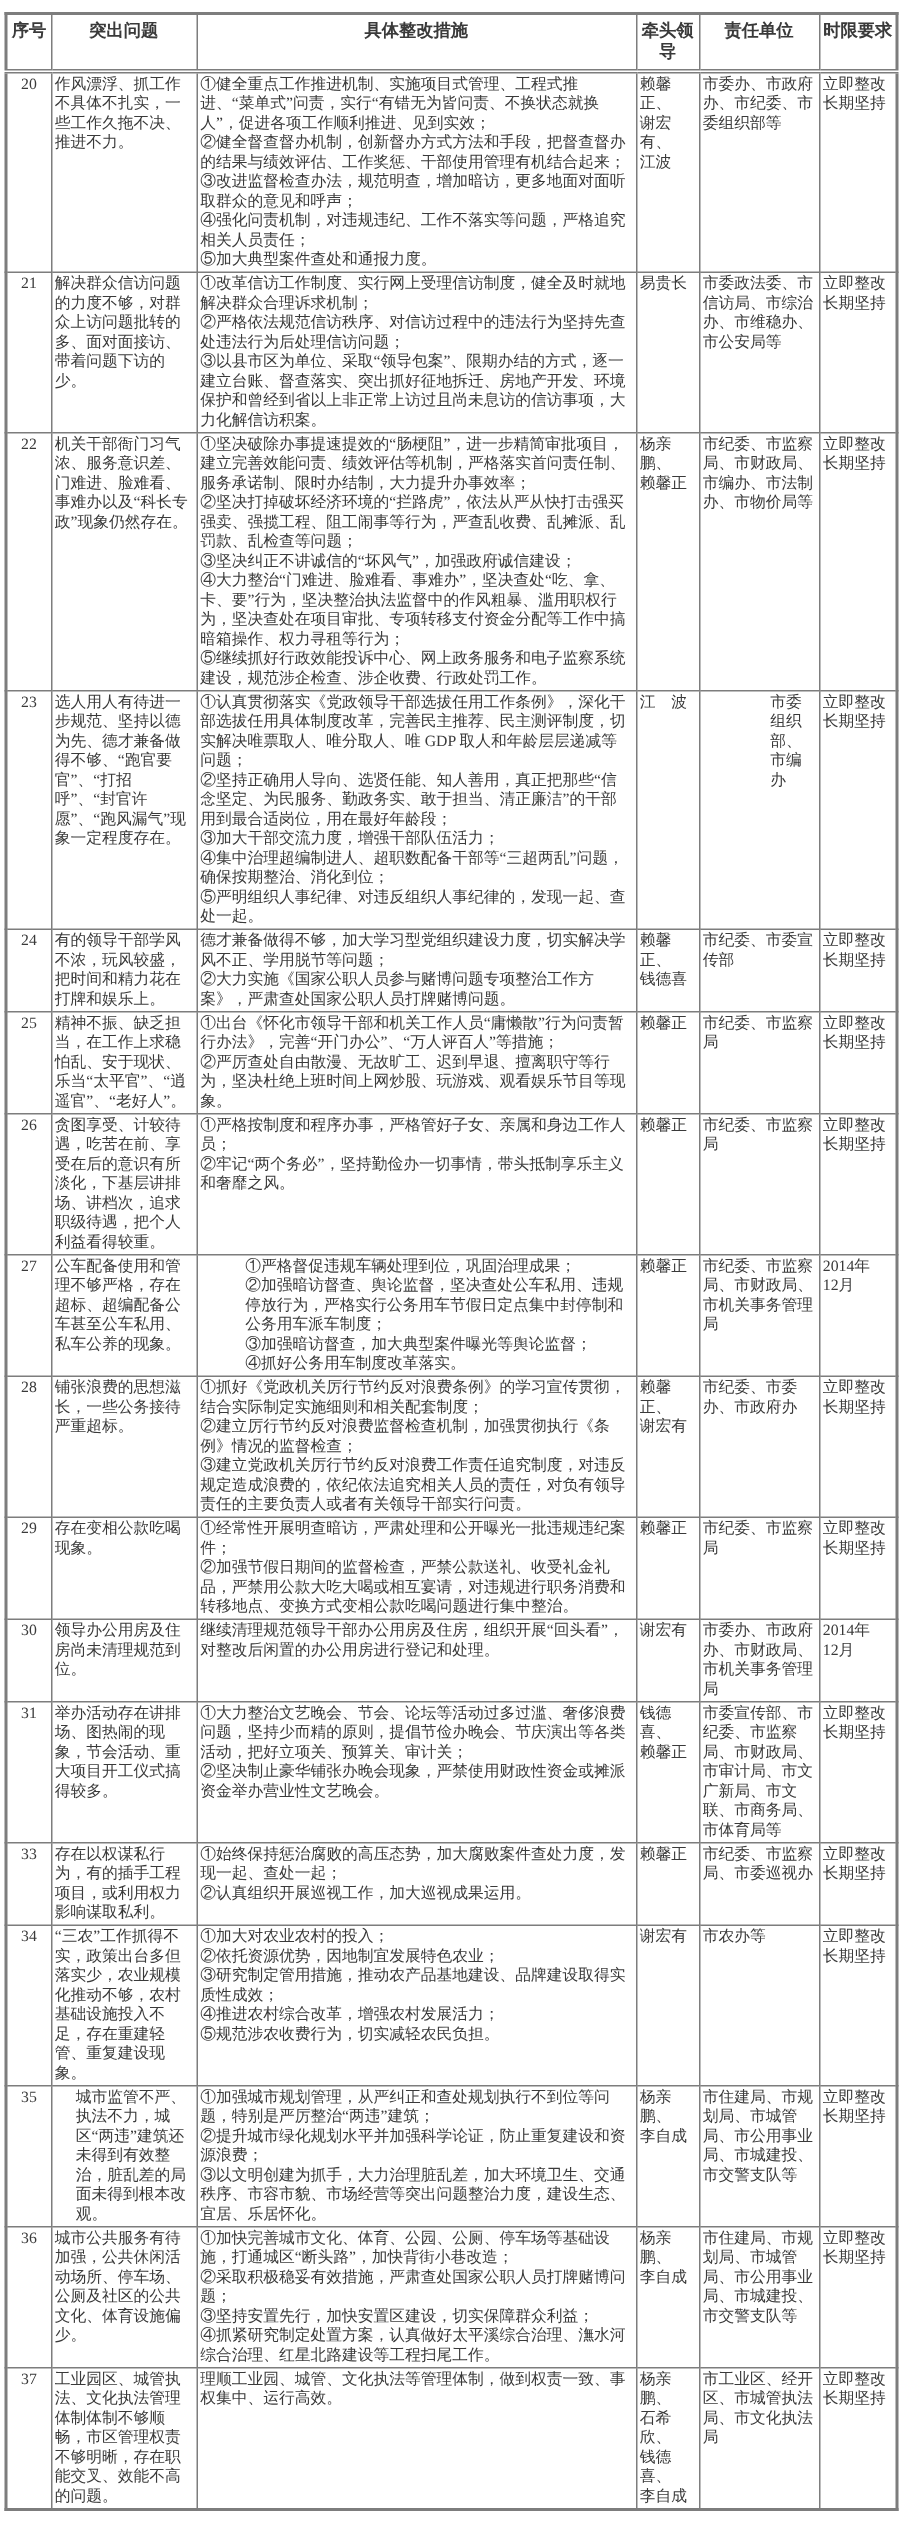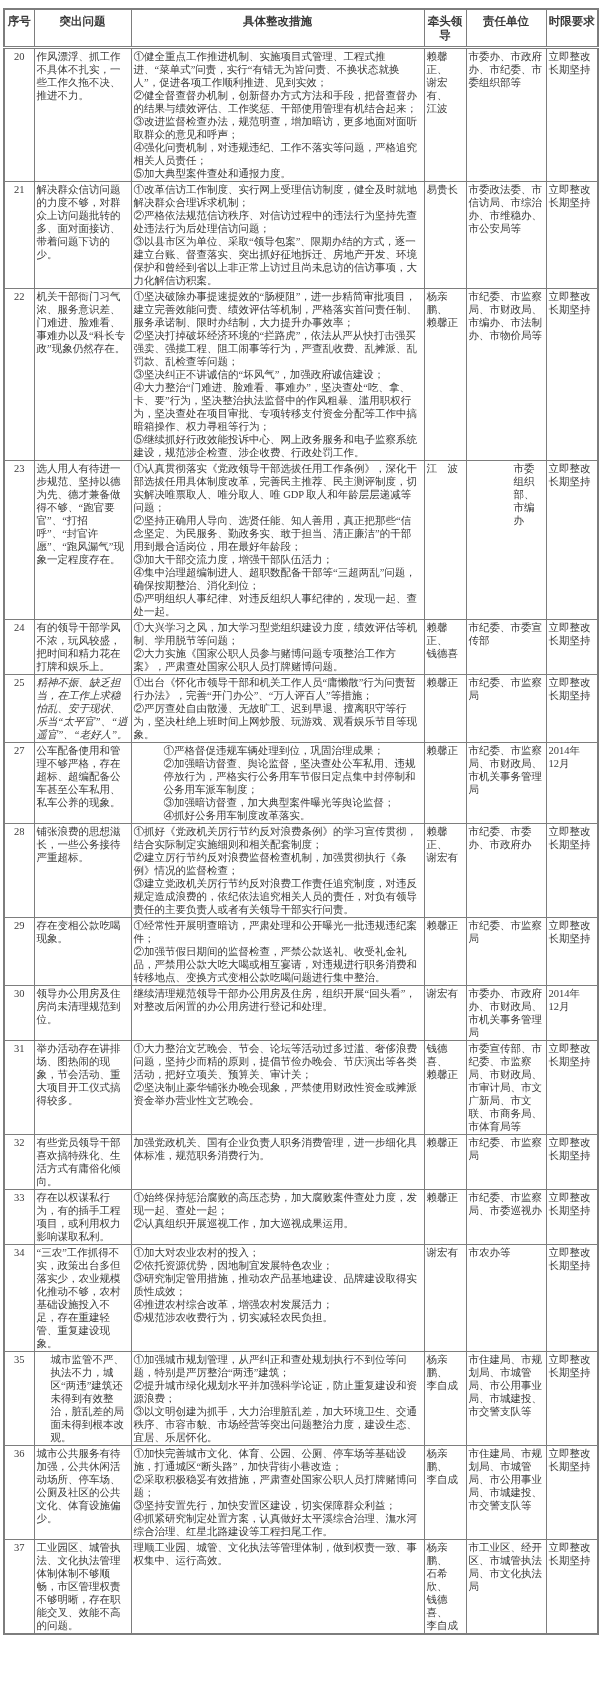--- a/index.html
+++ b/index.html
@@ -145,43 +145,55 @@
     <td class="leaders-cell" style="border-color: rgb(125, 125, 125);">江　波</td>
     <td class="units-cell" style="border-color: rgb(125, 125, 125); padding-left: 47px;">市委组织部、市编办</td>
     <td class="deadline-cell" style="border-color: rgb(125, 125, 125);">立即整改
 长期坚持</td>
   </tr>
 
   <tr>
     <td class="num-cell" style="border-color: rgb(125, 125, 125);">24</td>
     <td class="problem-cell" style="border-color: rgb(125, 125, 125);">有的领导干部学风不浓，玩风较盛，把时间和精力花在打牌和娱乐上。</td>
     <td class="measures-cell" style="border-color: rgb(125, 125, 125);">
-            <div class="measure-item">①大兴学习之风，加大学习型党组织建设力度，绩效评估等机制、学用脱节等问题；</div>
+            <div class="measure-item">德才兼备做得不够，加大学习型党组织建设力度，切实解决学风不正、学用脱节等问题；</div>
             <div class="measure-item">②大力实施《国家公职人员参与赌博问题专项整治工作方案》，严肃查处国家公职人员打牌赌博问题。</div>
           </td>
     <td class="leaders-cell" style="border-color: rgb(125, 125, 125);">赖馨正、
 钱德喜</td>
     <td class="units-cell" style="border-color: rgb(125, 125, 125);">市纪委、市委宣传部</td>
     <td class="deadline-cell" style="border-color: rgb(125, 125, 125);">立即整改
 长期坚持</td>
   </tr>
 
   <tr>
     <td class="num-cell" style="border-color: rgb(125, 125, 125);">25</td>
-    <td class="problem-cell" style="border-color: rgb(125, 125, 125); font-style: italic;">精神不振、缺乏担当，在工作上求稳怕乱、安于现状、乐当“太平官”、“逍遥官”、“老好人”。</td>
+    <td class="problem-cell" style="border-color: rgb(125, 125, 125);">精神不振、缺乏担当，在工作上求稳怕乱、安于现状、乐当“太平官”、“逍遥官”、“老好人”。</td>
     <td class="measures-cell" style="border-color: rgb(125, 125, 125);">
             <div class="measure-item">①出台《怀化市领导干部和机关工作人员“庸懒散”行为问责暂行办法》，完善“开门办公”、“万人评百人”等措施；</div>
             <div class="measure-item">②严厉查处自由散漫、无故旷工、迟到早退、擅离职守等行为，坚决杜绝上班时间上网炒股、玩游戏、观看娱乐节目等现象。</div>
           </td>
     <td class="leaders-cell" style="border-color: rgb(125, 125, 125);">赖馨正</td>
     <td class="units-cell" style="border-color: rgb(125, 125, 125);">市纪委、市监察局</td>
     <td class="deadline-cell" style="border-color: rgb(125, 125, 125);">立即整改
 长期坚持</td>
   </tr>
 
+  <tr>
+    <td class="num-cell" style="border-color: rgb(125, 125, 125);">26</td>
+    <td class="problem-cell" style="border-color: rgb(125, 125, 125);">贪图享受、计较待遇，吃苦在前、享受在后的意识有所淡化，下基层讲排场、讲档次，追求职级待遇，把个人利益看得较重。</td>
+    <td class="measures-cell" style="border-color: rgb(125, 125, 125);">
+            <div class="measure-item">①严格按制度和程序办事，严格管好子女、亲属和身边工作人员；</div>
+            <div class="measure-item">②牢记“两个务必”，坚持勤俭办一切事情，带头抵制享乐主义和奢靡之风。</div>
+          </td>
+    <td class="leaders-cell" style="border-color: rgb(125, 125, 125);">赖馨正</td>
+    <td class="units-cell" style="border-color: rgb(125, 125, 125);">市纪委、市监察局</td>
+    <td class="deadline-cell" style="border-color: rgb(125, 125, 125);">立即整改
+长期坚持</td>
+  </tr>
 
   <tr>
     <td class="num-cell" style="border-color: rgb(125, 125, 125);">27</td>
     <td class="problem-cell" style="border-color: rgb(125, 125, 125);">公车配备使用和管理不够严格，存在超标、超编配备公车甚至公车私用、私车公养的现象。</td>
     <td class="measures-cell" style="border-color: rgb(125, 125, 125); padding-left: 32px;">
             <div class="measure-item">①严格督促违规车辆处理到位，巩固治理成果；</div>
             <div class="measure-item">②加强暗访督查、舆论监督，坚决查处公车私用、违规停放行为，严格实行公务用车节假日定点集中封停制和公务用车派车制度；</div>
             <div class="measure-item">③加强暗访督查，加大典型案件曝光等舆论监督；</div>
             <div class="measure-item">④抓好公务用车制度改革落实。</div>
           </td>
@@ -238,31 +250,20 @@
             <div class="measure-item">①大力整治文艺晚会、节会、论坛等活动过多过滥、奢侈浪费问题，坚持少而精的原则，提倡节俭办晚会、节庆演出等各类活动，把好立项关、预算关、审计关；</div>
             <div class="measure-item">②坚决制止豪华铺张办晚会现象，严禁使用财政性资金或摊派资金举办营业性文艺晚会。</div>
           </td>
     <td class="leaders-cell" style="border-color: rgb(125, 125, 125);">钱德喜、
 赖馨正</td>
     <td class="units-cell" style="border-color: rgb(125, 125, 125);">市委宣传部、市纪委、市监察局、市财政局、市审计局、市文广新局、市文联、市商务局、市体育局等</td>
     <td class="deadline-cell" style="border-color: rgb(125, 125, 125);">立即整改
 长期坚持</td>
   </tr>
 
-  <tr>
-    <td class="num-cell" style="border-color: rgb(125, 125, 125);">32</td>
-    <td class="problem-cell" style="border-color: rgb(125, 125, 125);">有些党员领导干部喜欢搞特殊化、生活方式有庸俗化倾向。</td>
-    <td class="measures-cell" style="border-color: rgb(125, 125, 125);">
-            <div class="measure-item">加强党政机关、国有企业负责人职务消费管理，进一步细化具体标准，规范职务消费行为。</div>
-          </td>
-    <td class="leaders-cell" style="border-color: rgb(125, 125, 125);">赖馨正</td>
-    <td class="units-cell" style="border-color: rgb(125, 125, 125);">市纪委、市监察局</td>
-    <td class="deadline-cell" style="border-color: rgb(125, 125, 125);">立即整改
-长期坚持</td>
-  </tr>
 
   <tr>
     <td class="num-cell" style="border-color: rgb(125, 125, 125);">33</td>
     <td class="problem-cell" style="border-color: rgb(125, 125, 125); margin-top: 24px;">存在以权谋私行为，有的插手工程项目，或利用权力影响谋取私利。</td>
     <td class="measures-cell" style="border-color: rgb(125, 125, 125);">
             <div class="measure-item">①始终保持惩治腐败的高压态势，加大腐败案件查处力度，发现一起、查处一起；</div>
             <div class="measure-item">②认真组织开展巡视工作，加大巡视成果运用。</div>
           </td>
     <td class="leaders-cell" style="border-color: rgb(125, 125, 125);">赖馨正</td>
     <td class="units-cell" style="border-color: rgb(125, 125, 125);">市纪委、市监察局、市委巡视办</td>

